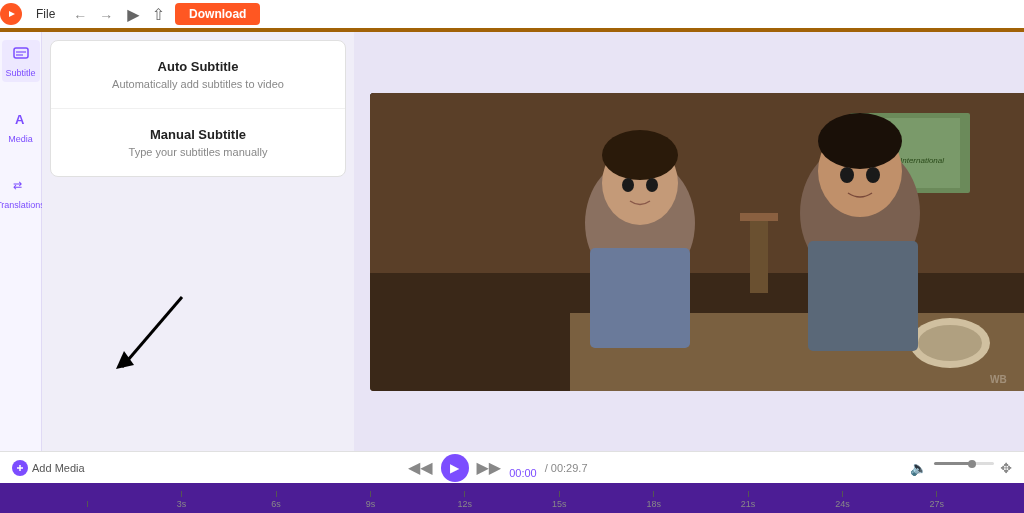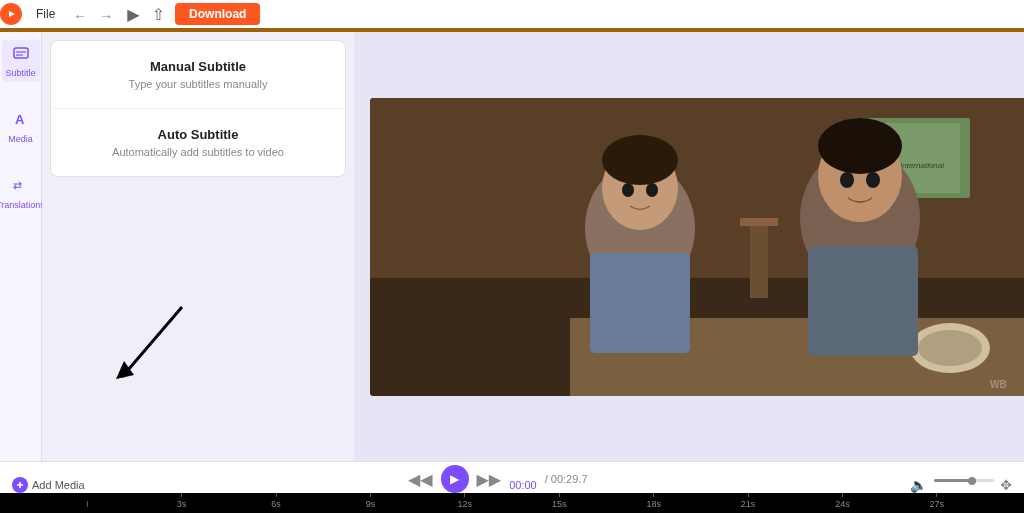--- a/index.html
+++ b/index.html
@@ -187,21 +187,21 @@
         radial-gradient(ellipse at 30% 40%, rgba(180,130,90,0.4) 0%, transparent 50%),
         radial-gradient(ellipse at 70% 30%, rgba(140,100,70,0.3) 0%, transparent 40%);
     }
 
     
     #bottom-bar {
       height: 32px;
       background: white;
       border-top: 1px solid #e0e0e0;
       display: flex;
-      align-items: flex-end;
+      align-items: center;
       padding: 0 12px;
       gap: 8px;
       flex-shrink: 0;
     }
     .add-media-btn {
       display: flex; align-items: center; gap: 4px;
       background: none; border: none; cursor: pointer;
       font-size: 11px; color: #555;
     }
     .add-media-icon {
@@ -255,22 +255,22 @@
       width: 8px; height: 8px;
       background: #888;
       border-radius: 50%;
       margin-left: 34px;
       margin-top: -5px;
     }
     .fullscreen-btn { font-size: 14px; color: #888; cursor: pointer; background: none; border: none; }
 
     
     #timeline {
-      height: 20px;
-      background: #000000;
+      height: 30px;
+      background: #4c1d95;
       display: flex;
       align-items: flex-end;
       padding: 0 40px 4px;
       flex-shrink: 0;
       gap: 0;
       overflow: hidden;
     }
     .timeline-marker {
       display: flex;
       flex-direction: column;
@@ -334,26 +334,26 @@
           <text x="1" y="13" font-size="11" fill="#7c4dff">⇄</text>
         </svg>
       </span>
       <span class="sidebar-label">Translations</span>
     </div>
   </div>
 
   <div id="left-panel">
     <div class="options-panel">
       <div class="option-item">
+        <div class="option-title">Auto Subtitle</div>
+        <div class="option-desc">Automatically add subtitles to video</div>
+      </div>
+      <div class="option-item">
         <div class="option-title">Manual Subtitle</div>
         <div class="option-desc">Type your subtitles manually</div>
-      </div>
-      <div class="option-item">
-        <div class="option-title">Auto Subtitle</div>
-        <div class="option-desc">Automatically add subtitles to video</div>
       </div>
     </div>
 
     <div class="arrow-container">
       <svg width="100" height="100" viewBox="0 0 100 100">
         <line x1="80" y1="10" x2="20" y2="80" stroke="black" stroke-width="3"></line>
         <polygon points="14,82 22,64 32,78" fill="black"></polygon>
       </svg>
     </div>
   </div>

